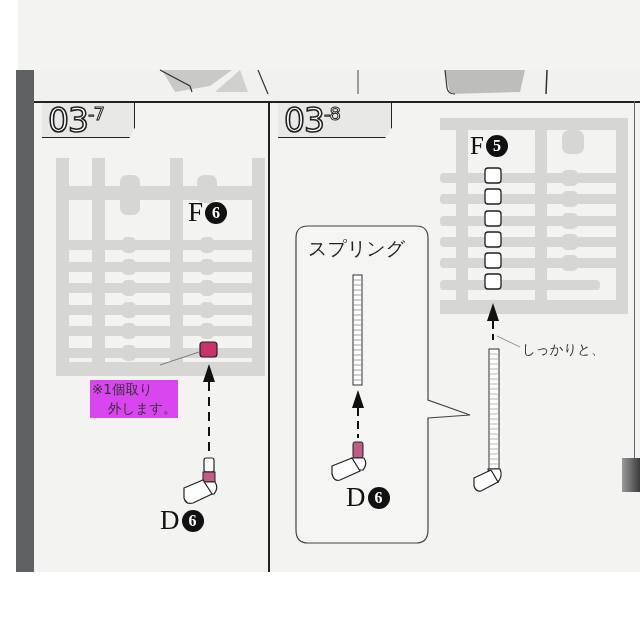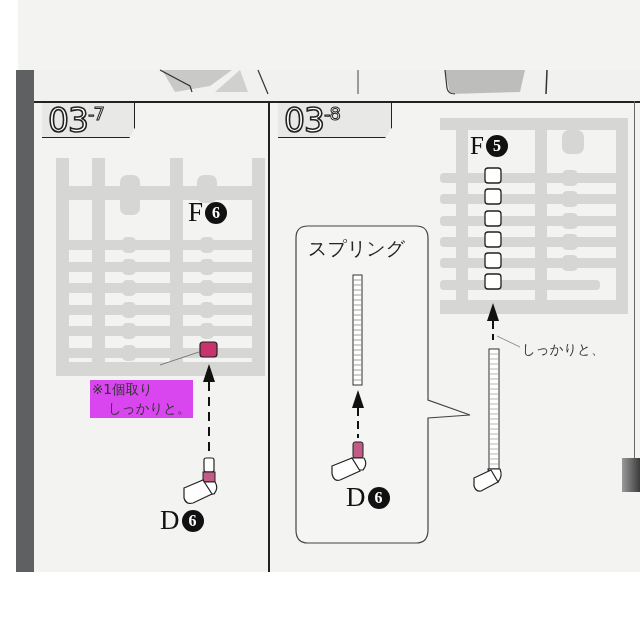--- a/index.html
+++ b/index.html
@@ -112,21 +112,21 @@
   <rect x="203" y="472" width="12" height="10" fill="#c25b86" stroke="#222" stroke-width="1"></rect>
   <path d="M203,482 L215,482 Q219,488 214,494 L207,494 Z" fill="#fff" stroke="#222" stroke-width="1.2"></path>
   <path d="M184,488 L203,480 L212,494 L193,503 Q186,505 184,498 Z" fill="#fff" stroke="#222" stroke-width="1.2"></path>
 </svg>
 
 <div class="part-code" style="left:188px;top:197px;">
   <span>F</span><span class="circ">6</span>
 </div>
 <div class="note" style="left:82px;top:380px;background:#d946ef;padding:0 2px;margin-left:8px;">
   <div>※1個取り</div>
-  <div style="padding-left:16px;">しっかりと。</div>
+  <div style="padding-left:16px;">外します。</div>
 </div>
 <div class="part-code" style="left:160px;top:505px;">
   <span>D</span><span class="circ">6</span>
 </div>
 
 <svg width="640" height="640">
   <path d="M308,226 Q296,226 296,238 L296,530 Q296,543 308,543 L416,543 Q428,543 428,530 L428,418 L470,415 L428,400 L428,238 Q428,226 416,226 Z" fill="#f5f5f3" stroke="#444" stroke-width="1.2"></path>
 
   <rect x="353" y="275" width="9" height="110" fill="#fff" stroke="#333" stroke-width="1"></rect>
   <g stroke="#888" stroke-width="0.8">

